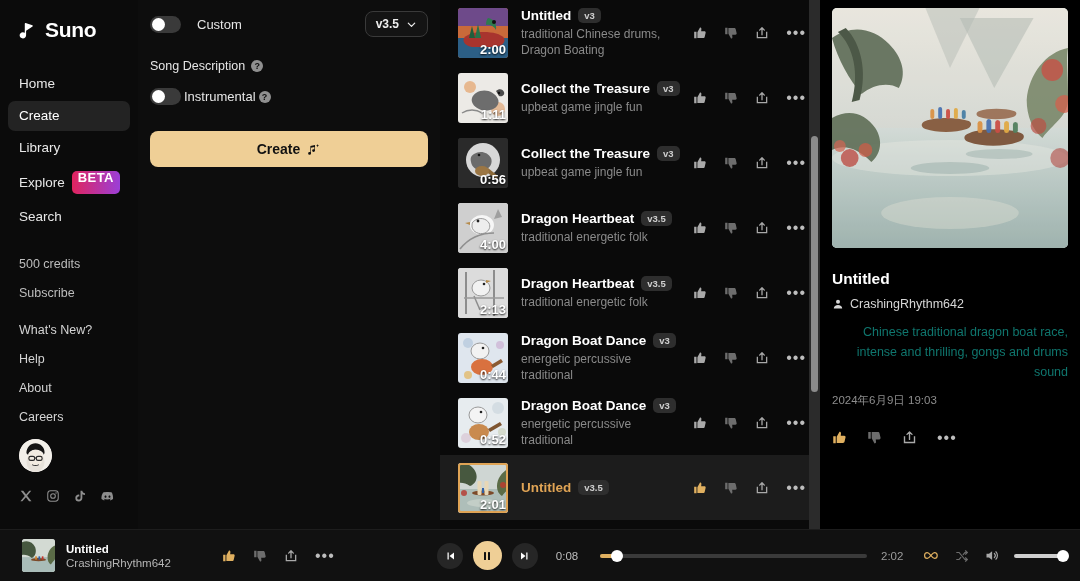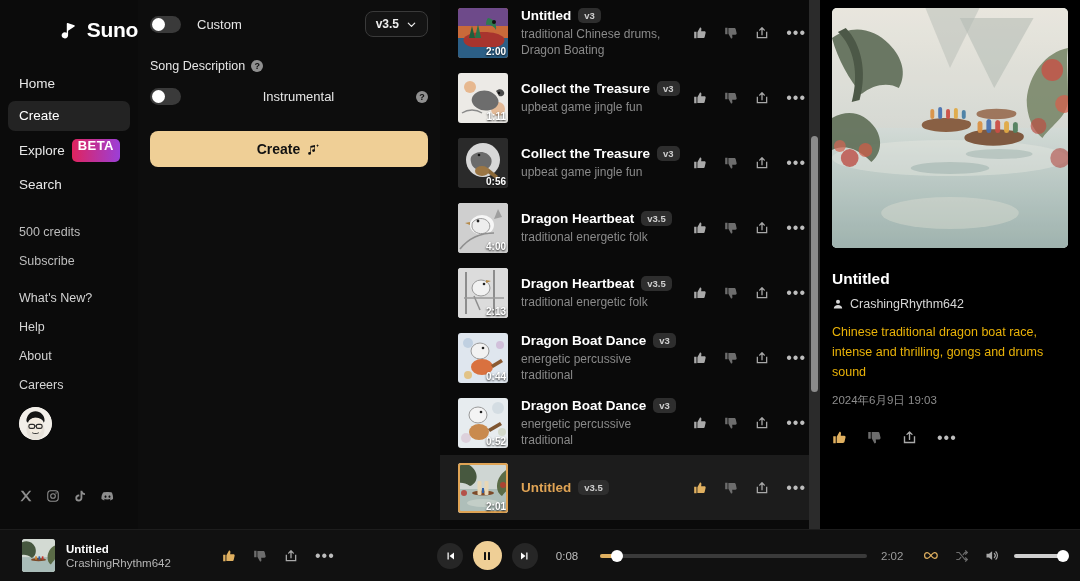--- a/index.html
+++ b/index.html
@@ -13,21 +13,21 @@
   #app { position: relative; width: 1080px; height: 581px; display: flex; }
 
   
   .sidebar {
     width: 138px; height: 581px;
     background: #0b0b0b;
     flex: 0 0 138px;
     padding: 14px 0 0 0;
     position: relative;
   }
-  .logo-row { display: flex; align-items: center; gap: 7px; padding: 4px 0 0 17px; justify-content: flex-end; }
+  .logo-row { display: flex; align-items: center; gap: 7px; padding: 4px 0 0 17px; }
   .logo-mark { width: 21px; height: 21px; flex: 0 0 21px; }
   .logo-text { font-size: 21px; font-weight: 700; letter-spacing: -0.3px; color: #fff; }
 
   .nav { margin-top: 27px; padding: 0 8px; }
   .nav-item {
     display: flex; align-items: center; gap: 7px;
     padding: 6px 11px; border-radius: 7px;
     font-size: 13.5px; color: #e8e8e8; cursor: pointer;
     margin-bottom: 2px; line-height: 18px;
   }
@@ -83,21 +83,21 @@
     color: #0d0d0d; font-size: 9px; font-weight: 700;
     display: flex; align-items: center; justify-content: center; cursor: pointer;
   }
   .desc-box {
     margin-top: 9px; height: 99px; border: 1px solid #2c2c2c; border-radius: 9px;
     background: #0a0a0a; position: relative; padding: 13px 16px; cursor: text;
   }
   .desc-text { font-size: 13px; line-height: 21px; color: #8d8d8d; }
   .resize-handle { position: absolute; right: 7px; bottom: 26px; color: #6e6e6e; font-size: 10px; }
   .counter { position: absolute; right: 12px; bottom: 7px; font-size: 12.5px; color: #b9b9b9; }
-  .row-toggle2 { display: flex; align-items: center; gap: 3px; margin-top: 15px; justify-content: space-between; }
+  .row-toggle2 { display: flex; align-items: center; gap: 3px; margin-top: 15px; }
   .create-btn {
     margin-top: 26px; width: 100%; height: 36px; border-radius: 8px;
     background: #efcf96; color: #111; border: none;
     font-size: 14px; font-weight: 700; cursor: pointer;
     font-family: "Liberation Sans", sans-serif;
     display: flex; align-items: center; justify-content: center; gap: 6px;
   }
 
   
   .list-panel {
@@ -108,21 +108,21 @@
     display: flex; align-items: center; gap: 13px;
     height: 65px; padding: 0 14px 0 18px; cursor: pointer;
   }
   .song-row.selected { background: #1c1c1c; }
   .thumb {
     width: 50px; height: 50px; flex: 0 0 50px; border-radius: 3px;
     position: relative; overflow: hidden; background: #2a2a2a;
   }
   .song-row.selected .thumb { outline: 2px solid #e0a455; outline-offset: -2px; }
   .dur {
-    position: absolute; right: 2px; bottom: 1px; font-size: 10px;
+    position: absolute; right: 2px; bottom: 1px; font-size: 13px;
     font-weight: 700; color: #fff; text-shadow: 0 1px 2px rgba(0,0,0,.9);
   }
   .play-overlay {
     position: absolute; left: 50%; top: 50%; transform: translate(-50%,-50%);
     display: flex; gap: 3px;
   }
   .play-overlay i { display: block; width: 4px; height: 14px; background: #e8d7b6; border-radius: 1px; }
   .song-meta { flex: 1 1 auto; min-width: 0; padding-right: 4px; }
   .song-title-row { display: flex; align-items: center; gap: 7px; }
   .song-title { font-size: 13.5px; font-weight: 700; color: #fff; white-space: nowrap; }
@@ -151,21 +151,21 @@
   
   .detail-panel {
     flex: 1 1 auto; height: 529px; background: #000; padding: 8px 12px 0 12px;
   }
   .cover {
     width: 100%; height: 240px; border-radius: 5px; overflow: hidden;
     position: relative; background: #b9c3bd;
   }
   .detail-title { margin-top: 22px; font-size: 15.5px; font-weight: 700; color: #fff; }
   .detail-user { margin-top: 9px; display: flex; align-items: center; gap: 6px; font-size: 12.5px; color: #d6d6d6; }
-  .detail-desc { margin-top: 11px; font-size: 12.5px; line-height: 20px; color: #eab308; }
+  .detail-desc { margin-top: 11px; font-size: 12.5px; line-height: 20px; color: #0f766e; text-align: right; }
   .detail-date { margin-top: 11px; font-size: 11.5px; color: #8d8d8d; }
   .detail-actions { margin-top: 22px; display: flex; align-items: center; gap: 20px; }
 
   
   .player {
     position: absolute; left: 0; bottom: 0; width: 1080px; height: 52px;
     background: #111; display: flex; align-items: center;
     border-top: 1px solid #1d1d1d; padding: 0 14px 0 22px;
   }
   .p-thumb { width: 33px; height: 33px; flex: 0 0 33px; border-radius: 3px; overflow: hidden; background: #b9c3bd; }
@@ -209,20 +209,23 @@
       </span>
       <span class="logo-text">Suno</span>
     </div>
 
     <nav class="nav">
       <div class="nav-item">
         <span>Home</span>
       </div>
       <div class="nav-item active">
         <span>Create</span>
+      </div>
+      <div class="nav-item">
+        <span>Library</span>
       </div>
       <div class="nav-item">
         <span>Explore</span>
         <span class="badge-beta">BETA</span>
       </div>
       <div class="nav-item">
         <span>Search</span>
       </div>
     </nav>
 

